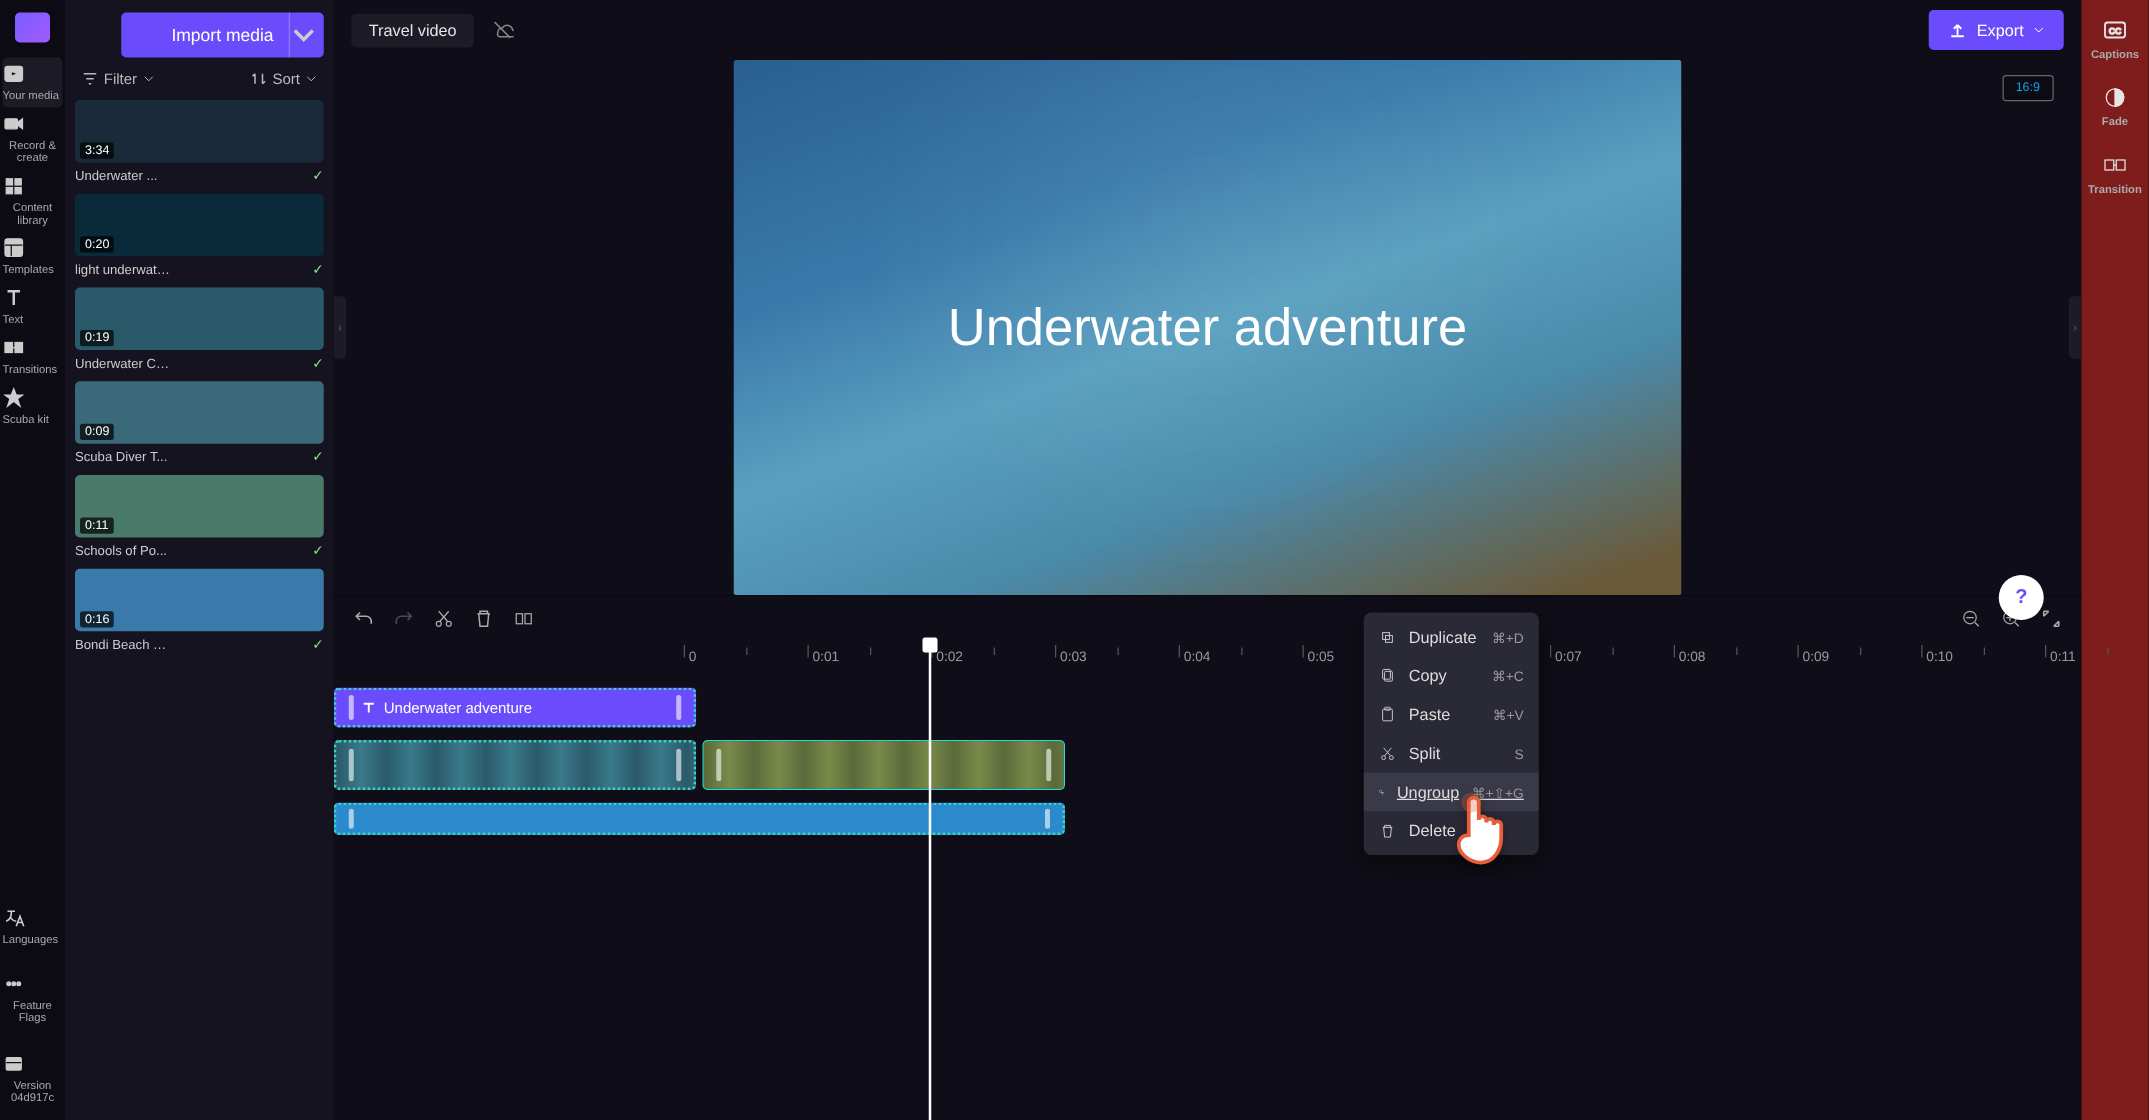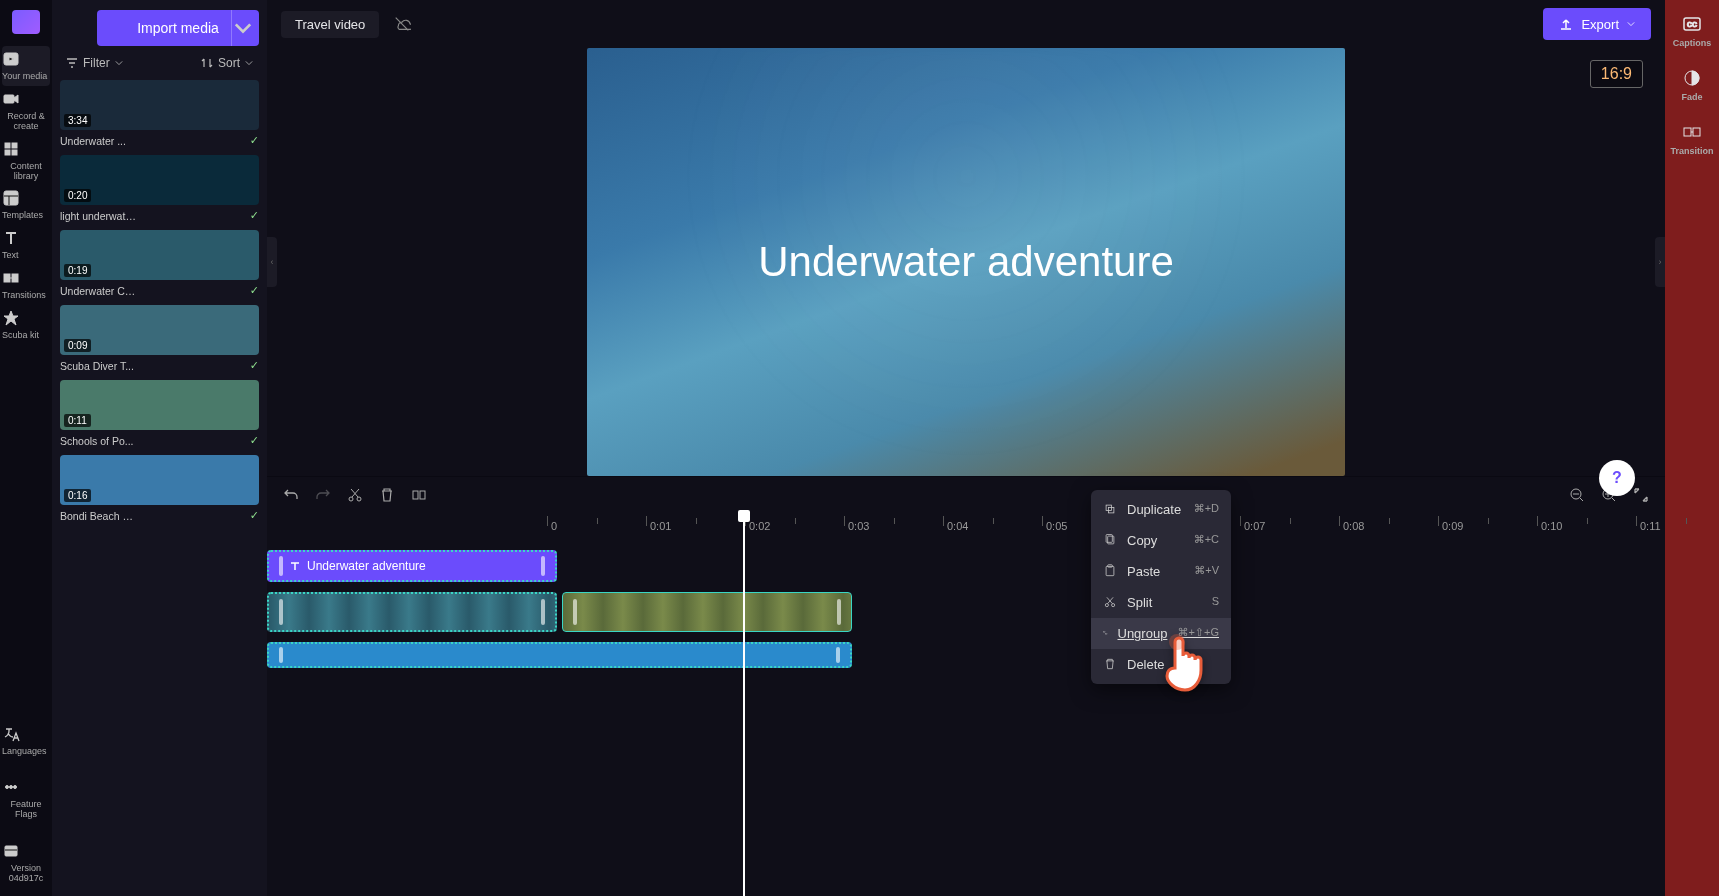--- a/index.html
+++ b/index.html
@@ -28,21 +28,21 @@
   .center { flex: 1; display: flex; flex-direction: column; background: #0f0e18; position: relative; }
   .topbar { height: 48px; display: flex; align-items: center; padding: 0 14px; gap: 14px; }
   .title-chip { background: #1c1b26; padding: 6px 14px; border-radius: 4px; font-size: 13px; }
   .export-area { margin-left: auto; display: flex; align-items: center; gap: 12px; }
   .export-btn { background: #6b4cfc; color: #fff; height: 32px; padding: 0 16px; border-radius: 4px; display: flex; align-items: center; gap: 8px; font-size: 13px; font-weight: 500; cursor: pointer; }
 
   .preview-wrap { flex: 0 0 auto; display: flex; justify-content: center; position: relative; }
   .preview { width: 758px; height: 428px; background: linear-gradient(160deg,#2a5f8f 0%,#3a7aaa 30%,#5aa0c0 50%,#4a8aab 70%,#6a5a3a 95%); border-radius: 2px; position: relative; filter: blur(0px); overflow: hidden; display: flex; align-items: center; justify-content: center; }
   .preview::before { content: ""; position: absolute; inset: 0; background: radial-gradient(circle at 50% 30%, rgba(255,255,255,.05), transparent 60%); filter: blur(6px); }
   .preview-title { color: #fff; font-size: 42px; font-weight: 400; position: relative; }
-  .ratio-chip { position: absolute; right: 22px; top: 12px; border: 1px solid #666; padding: 4px 10px; font-size: 16px; border-radius: 3px; color: #fdba74; background: rgba(0,0,0,.2); }
+  .ratio-chip { position: absolute; right: 22px; top: 12px; border: 1px solid #666; padding: 4px 10px; font-size: 10px; border-radius: 3px; color: #0ea5e9; background: rgba(0,0,0,.2); }
 
   .controls { height: 38px; display: flex; align-items: center; justify-content: center; gap: 22px; margin-top: 4px; position: relative; }
   .ctrl-icon { width: 18px; height: 18px; color: #aaa; cursor: pointer; }
   .time-disp { color: #ddd; font-size: 12px; }
   .full-icon { position: absolute; right: 230px; }
   .capt-icon { position: absolute; left: 230px; }
   .help-fab { position: absolute; right: 30px; bottom: 400px; width: 36px; height: 36px; border-radius: 50%; background: #fff; color: #6b4cfc; display: flex; align-items: center; justify-content: center; font-weight: 700; z-index: 50; }
 
   .editbar { height: 36px; display: flex; align-items: center; padding: 0 16px; gap: 16px; border-top: 1px solid #0a0912; }
   .editbar .sp { flex: 1; }
@@ -61,21 +61,21 @@
   .clip-vid1 { left: 0; top: 50px; width: 290px; height: 40px; background: linear-gradient(90deg,#2a5a6a,#3a7a8a,#2a5a6a); background-size: 40px 100%; }
   .clip-vid2 { left: 295px; top: 50px; width: 290px; height: 40px; background: linear-gradient(90deg,#5a6a3a,#7a8a4a,#5a6a3a); background-size: 40px 100%; border: 1px solid #3ad6c4; }
   .clip-audio { left: 0; top: 100px; width: 585px; height: 26px; background: #2a8acc; }
   .handle { width: 4px; height: 70%; background: rgba(255,255,255,.6); border-radius: 2px; }
 
   .right-rail { width: 54px; background: #7f1d1d; display: flex; flex-direction: column; align-items: center; padding-top: 14px; gap: 20px; font-weight: bold; }
   .right-item { display: flex; flex-direction: column; align-items: center; gap: 4px; cursor: pointer; }
   .right-label { font-size: 9px; color: #aaa; }
 
   .ctx-menu { position: absolute; left: 824px; top: 490px; width: 140px; background: #2a2936; border-radius: 6px; padding: 4px 0; box-shadow: 0 6px 20px rgba(0,0,0,.5); z-index: 100; }
-  .ctx-item { display: flex; align-items: flex-start; padding: 8px 12px; font-size: 13px; color: #ddd; gap: 10px; cursor: pointer; }
+  .ctx-item { display: flex; align-items: flex-end; padding: 8px 12px; font-size: 13px; color: #ddd; gap: 10px; cursor: pointer; }
   .ctx-item.hover { background: #3a3948; text-decoration: underline; }
   .ctx-short { margin-left: auto; font-size: 11px; color: #999; }
   .ctx-icon { width: 14px; height: 14px; color: #ccc; }
 
   .hand-cursor { position: absolute; left: 888px; top: 630px; z-index: 200; pointer-events: none; }
   .hand-cursor svg { filter: drop-shadow(0 2px 4px rgba(0,0,0,.4)); }
 
   .panel-handle { position: absolute; top: 50%; width: 10px; height: 50px; background: #1c1b26; border-radius: 0 4px 4px 0; display: flex; align-items: center; justify-content: center; color: #666; font-size: 9px; cursor: pointer; transform: translateY(-50%); }
 
   svg { display: block; }

